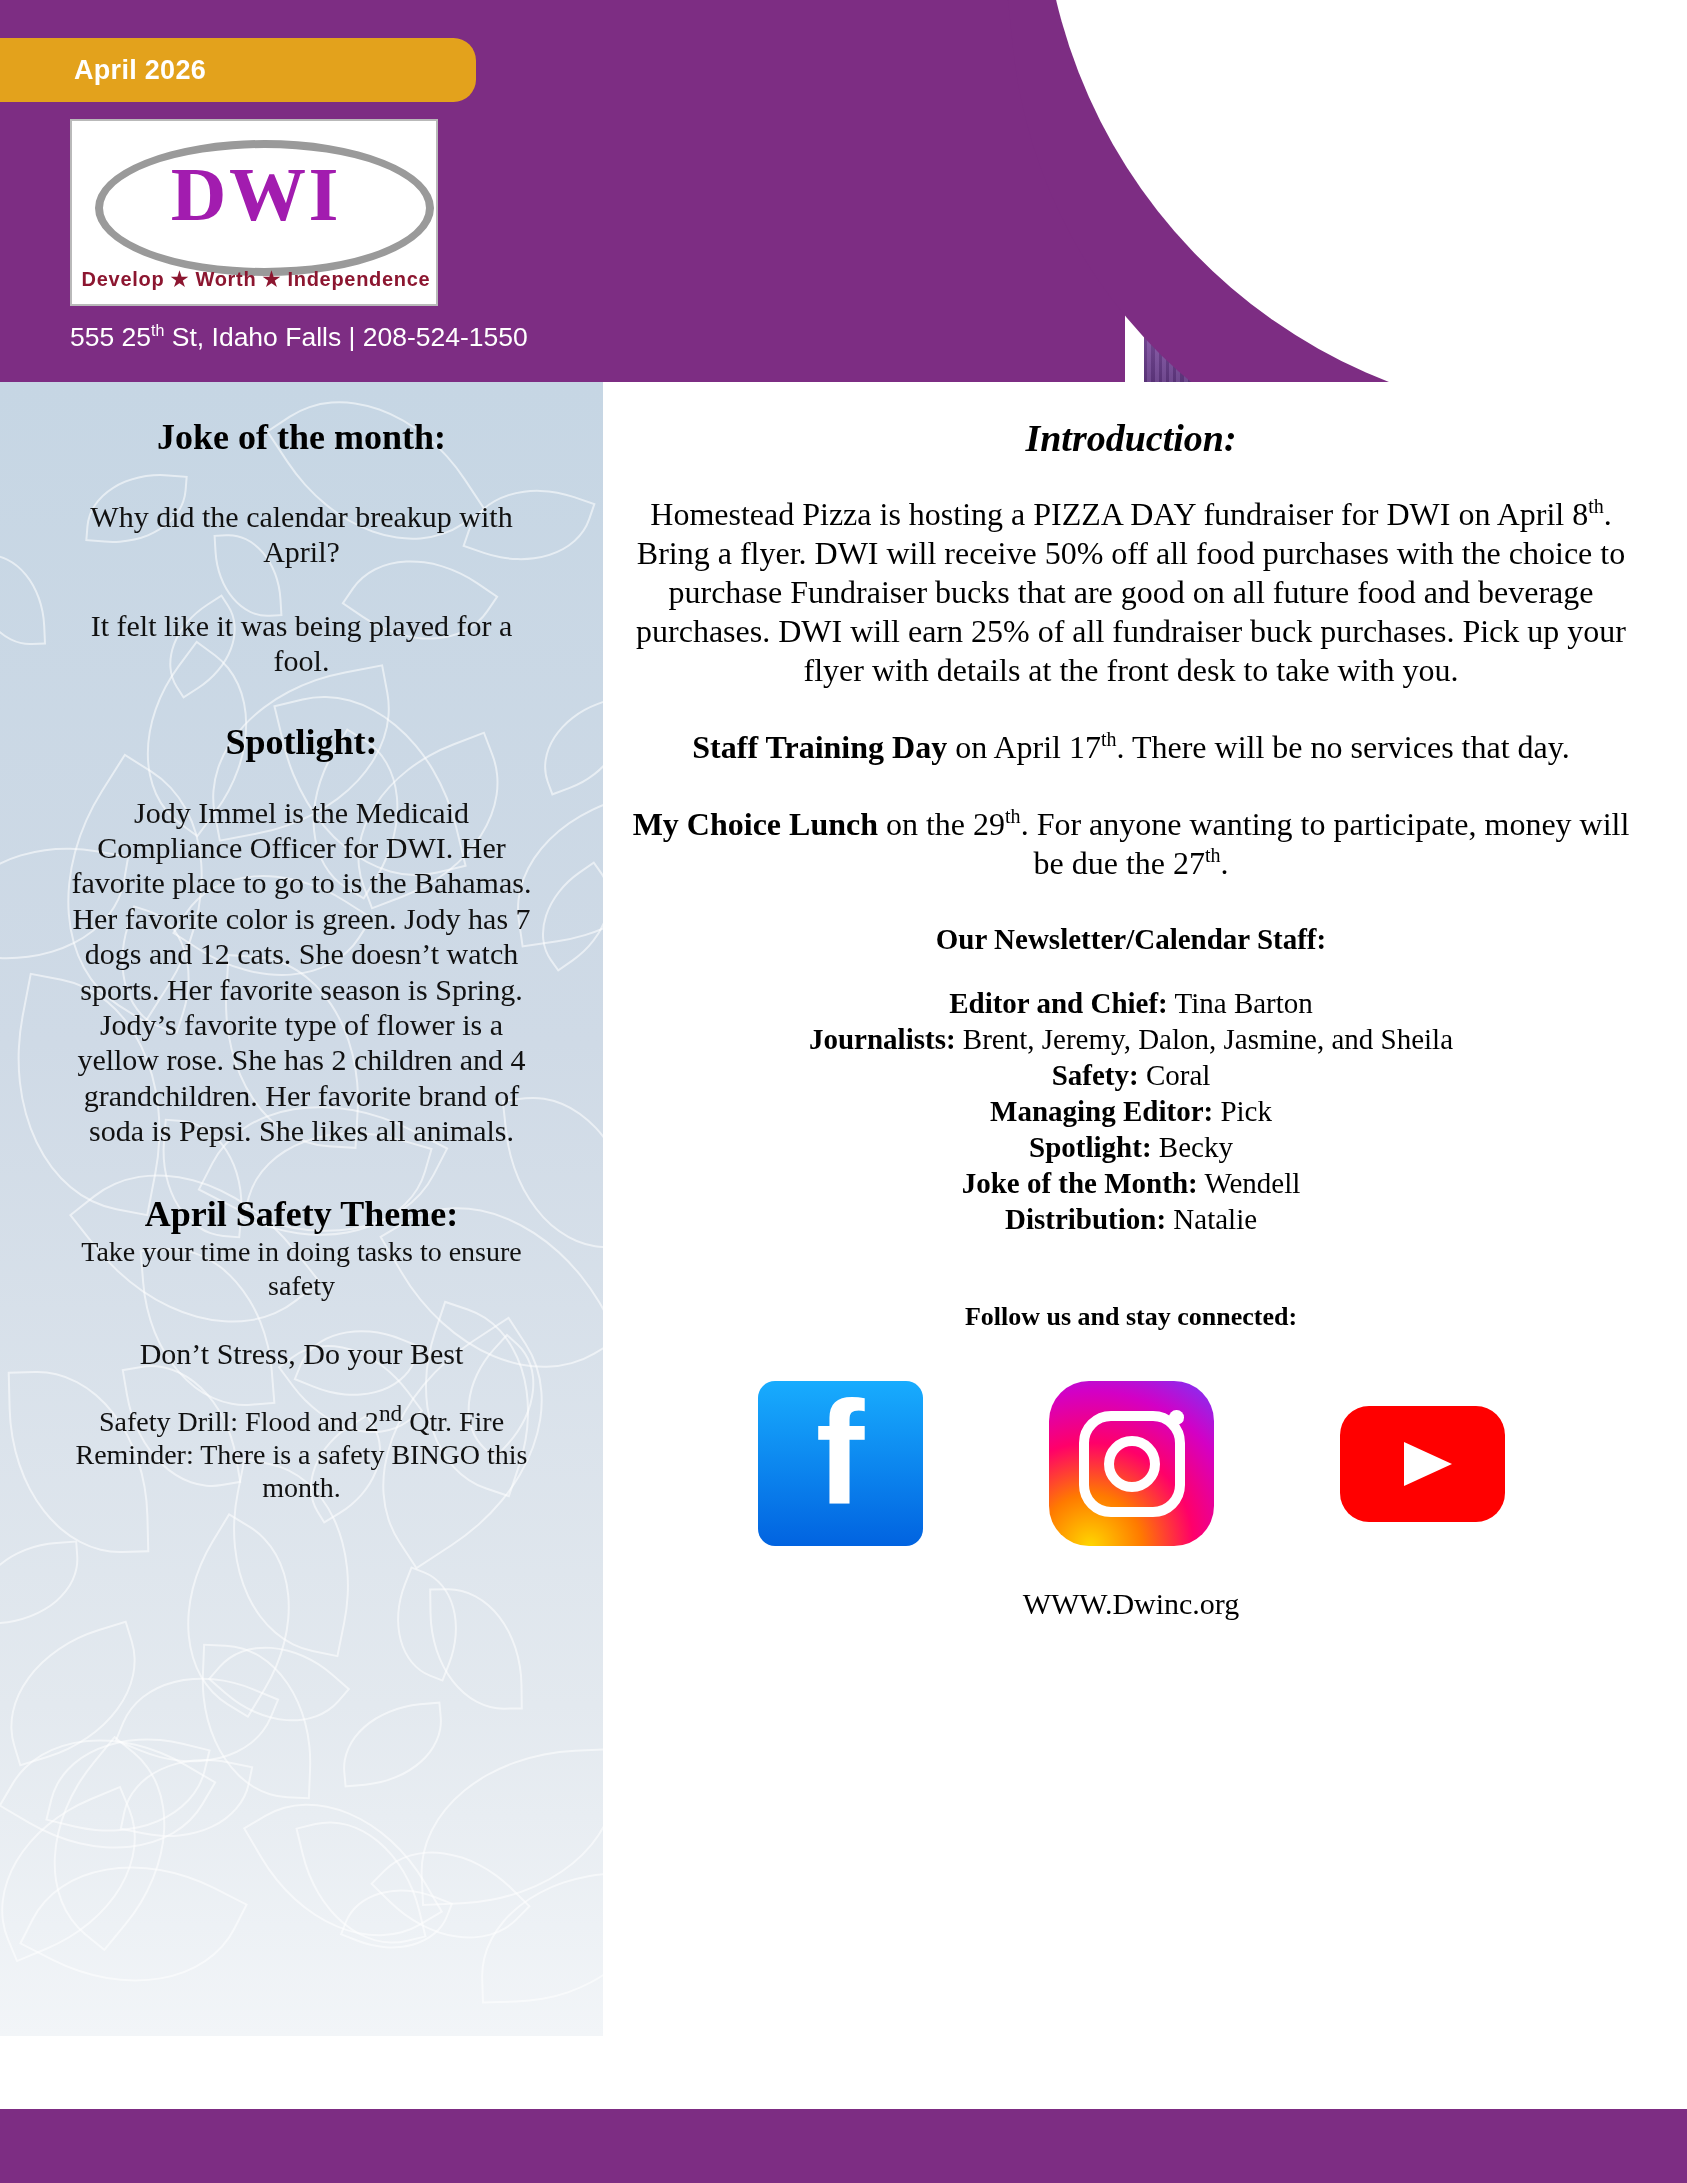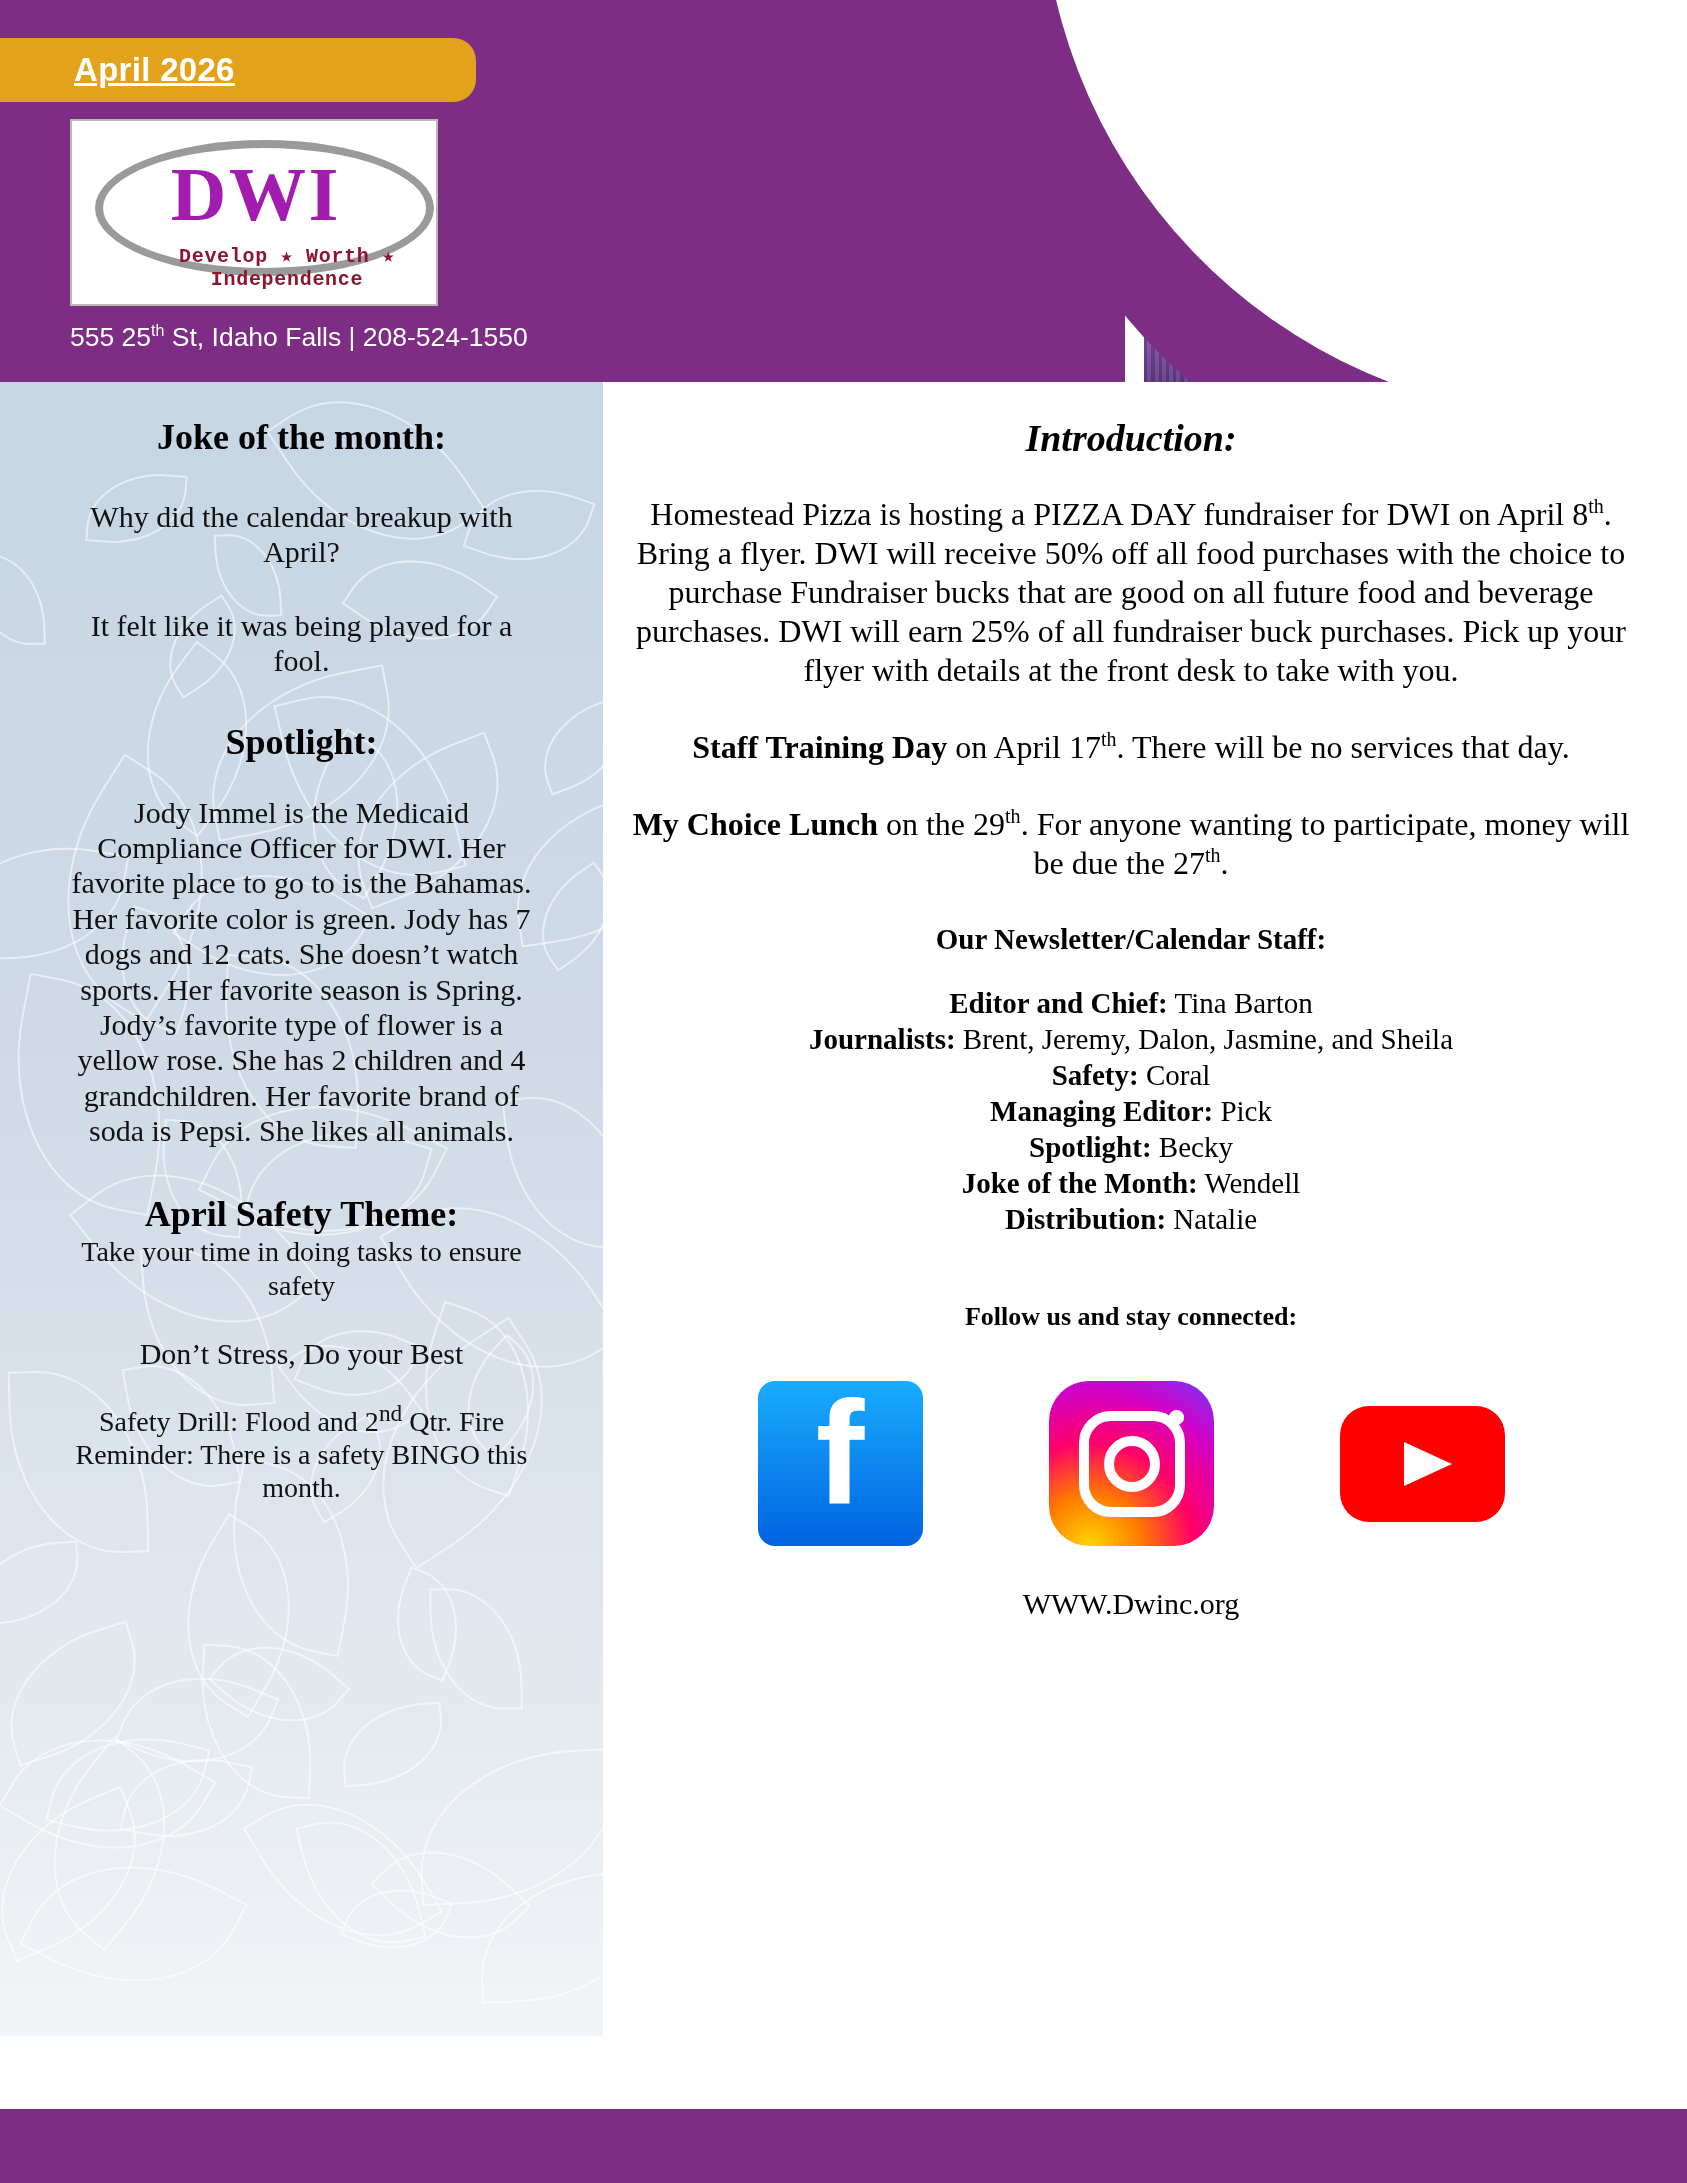--- a/index.html
+++ b/index.html
@@ -125,26 +125,25 @@
     background: #7d2d83;
   }
   .date-tab {
     position: absolute; left: 0; top: 38px;
     width: 476px; height: 64px;
     background: #e3a21c;
     border-radius: 0 22.5px 22.5px 0;
     color: #ffffff;
     font-family: "Liberation Sans", sans-serif;
     font-weight: bold;
-    font-size: 33px;
+    font-size: 27px;
     line-height: 64px;
     padding-left: 74px;
     box-sizing: border-box;
     letter-spacing: 0.3px;
-    text-decoration: underline;
   }
   .logo-box {
     position: absolute; left: 70px; top: 119px;
     width: 368px; height: 187px;
     background: #ffffff;
     border: 2px solid #b9b9b9;
     box-sizing: border-box;
     text-align: center;
   }
   .logo-oval {
@@ -155,26 +154,25 @@
   .logo-text {
     position: absolute; left: 0; top: 29px; width: 368px;
     font-family: "Liberation Serif", serif;
     font-weight: bold;
     font-size: 77px;
     color: #a21caf;
     letter-spacing: 2.6px;
   }
   .logo-sub {
     position: absolute; left: 0; bottom: 13.2px; width: 368px;
-    font-family: Liberation Mono, monospace;
+    font-family: Liberation Sans, sans-serif;
     font-weight: bold;
     font-size: 20px;
     color: #8c1630;
     letter-spacing: 0.7px;
-    margin-left: 31px;
   }
   .header-address {
     position: absolute; left: 70px; top: 322px;
     color: #ffffff;
     font-family: "Liberation Sans", sans-serif;
     font-size: 26.5px;
   }
   .header-address sup { font-size: 16px; }
 
   

